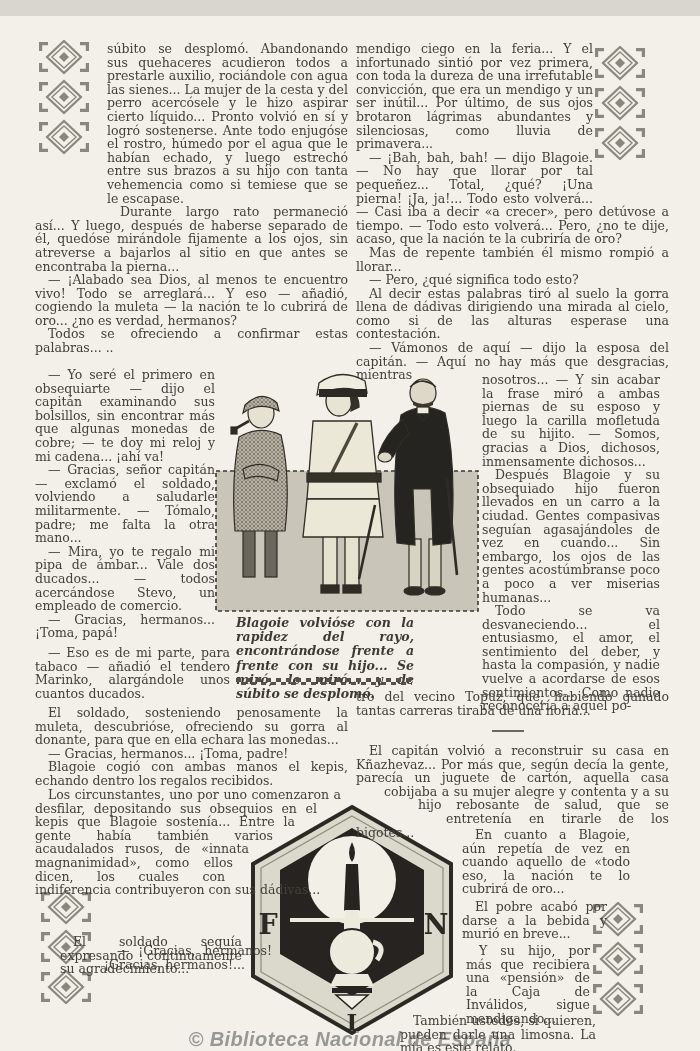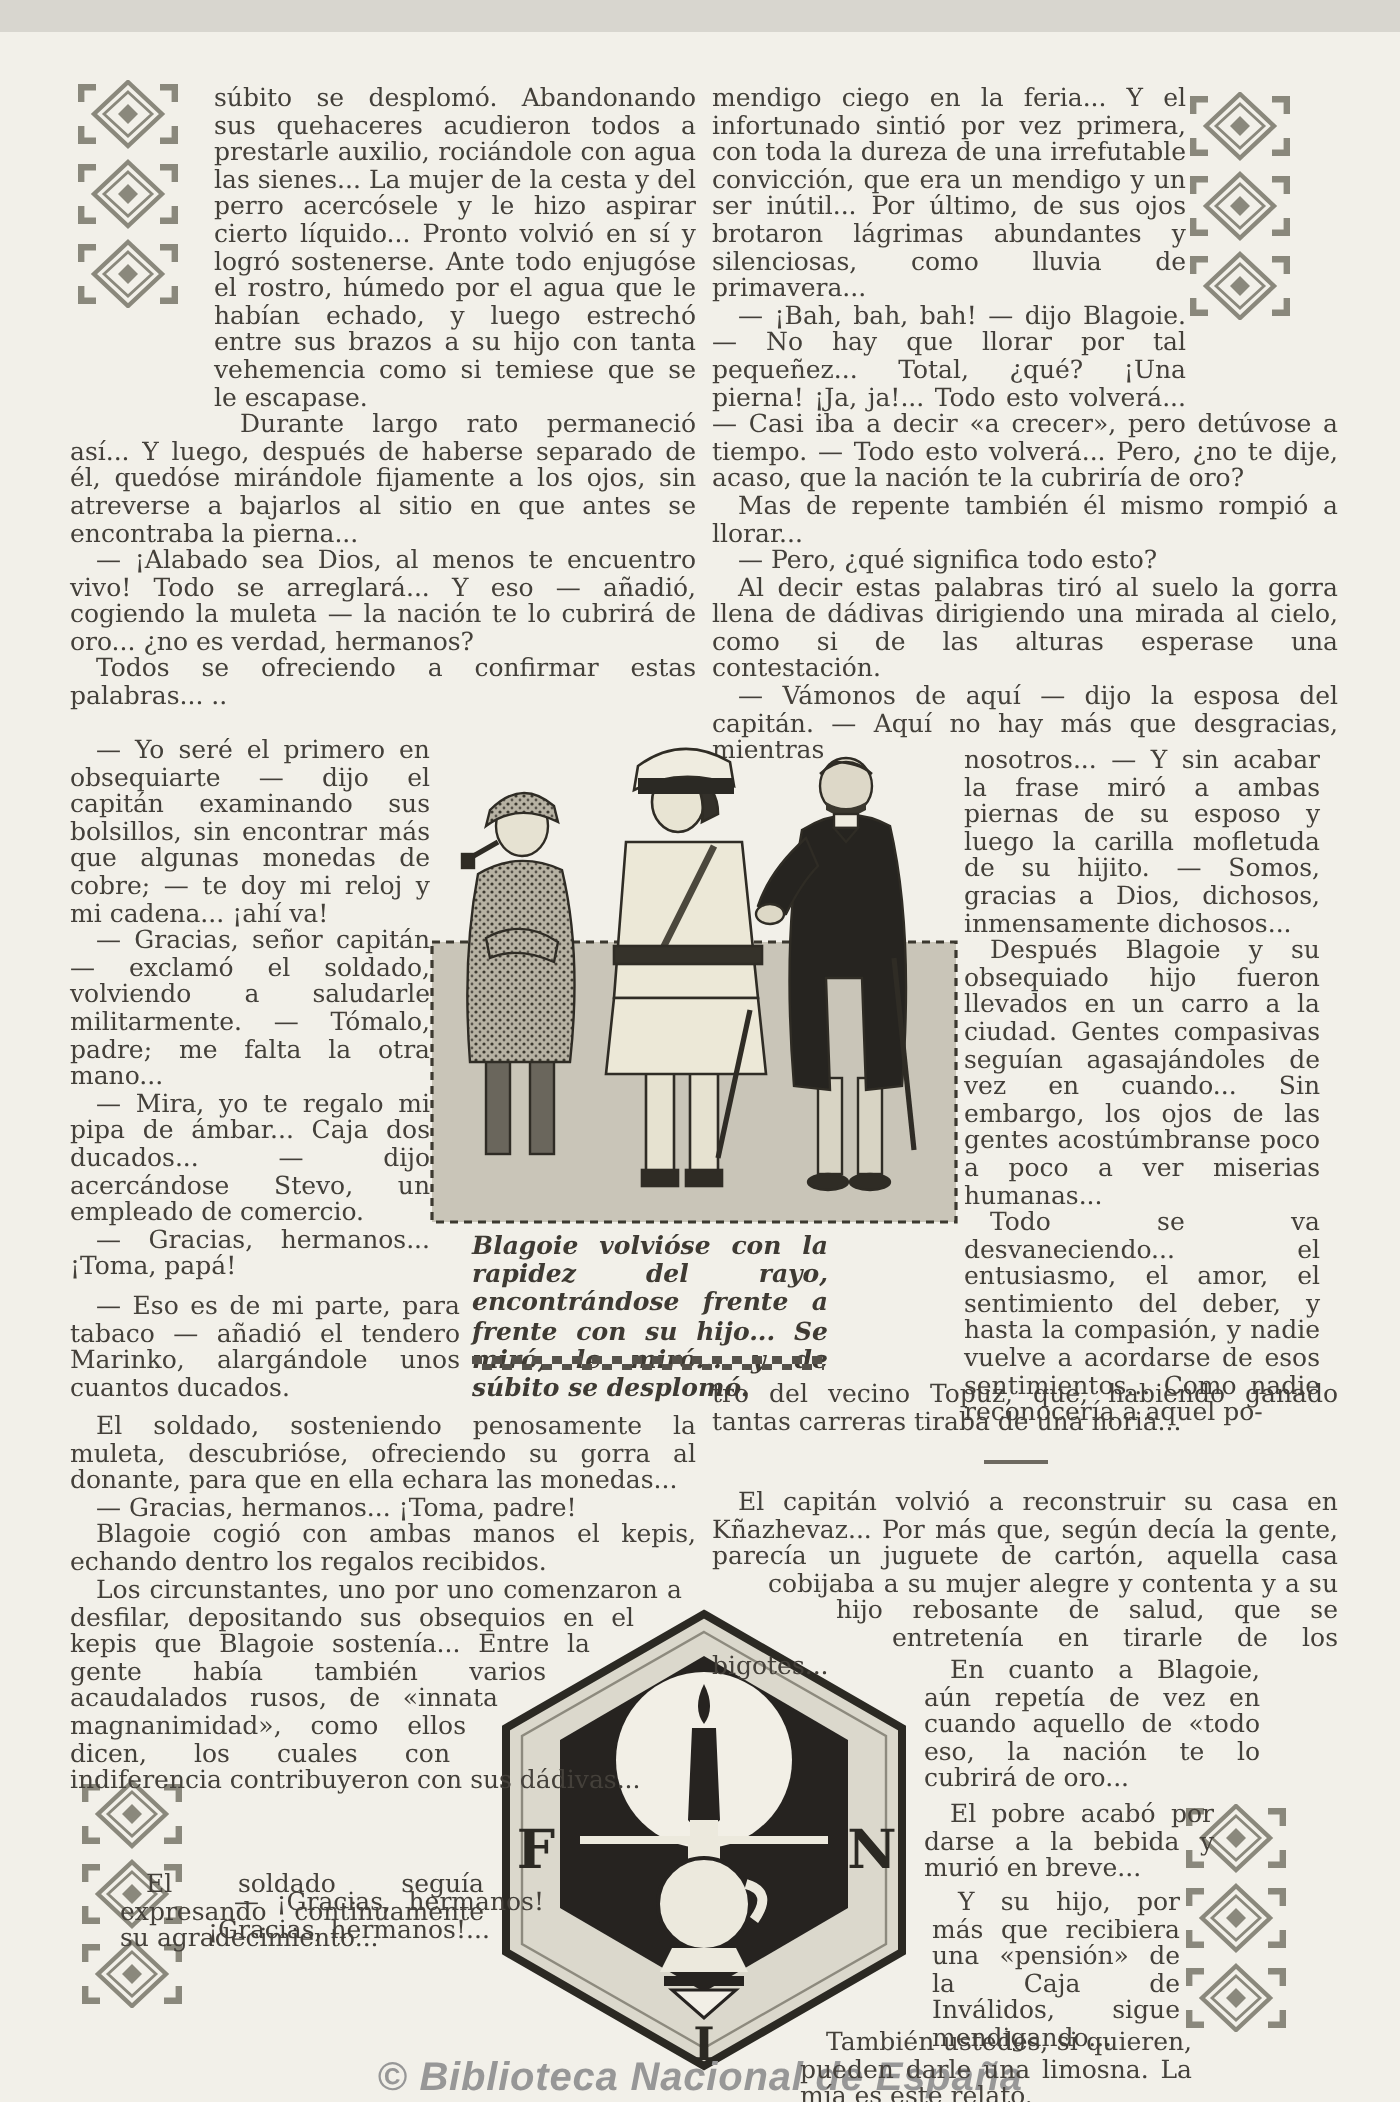--- a/index.html
+++ b/index.html
@@ -73,21 +73,21 @@
     <div class="fl" style="width:72px;height:172px"></div>
     <p>súbito se desplomó. Abandonando sus quehaceres acudieron todos a prestarle auxilio, rociándole con agua las sienes... La mujer de la cesta y del perro acercósele y le hizo aspirar cierto líquido... Pronto volvió en sí y logró sostenerse. Ante todo enjugóse el rostro, húmedo por el agua que le habían echado, y luego estrechó entre sus brazos a su hijo con tanta vehemencia como si temiese que se le escapase.</p>
     <p class="ind">Durante largo rato permaneció así... Y luego, después de haberse separado de él, quedóse mirándole fijamente a los ojos, sin atreverse a bajarlos al sitio en que antes se encontraba la pierna...</p>
     <p class="ind">— ¡Alabado sea Dios, al menos te encuentro vivo! Todo se arreglará... Y eso — añadió, cogiendo la muleta — la nación te lo cubrirá de oro... ¿no es verdad, hermanos?</p>
     <p class="ind">Todos se ofreciendo a confirmar estas palabras... ..</p>
   </div>
 
   <div class="blk" style="left:35px;top:352px;width:180px">
     <p class="ind">— Yo seré el primero en obsequiarte — dijo el capitán examinando sus bolsillos, sin encontrar más que algunas monedas de cobre; — te doy mi reloj y mi cadena... ¡ahí va!</p>
     <p class="ind">— Gracias, señor capitán — exclamó el soldado, volviendo a saludarle militarmente. — Tómalo, padre; me falta la otra mano...</p>
-    <p class="ind">— Mira, yo te regalo mi pipa de ámbar... Caja dos ducados... — dijo acercándose Stevo, un empleado de comercio.</p>
+    <p class="ind">— Mira, yo te regalo mi pipa de ámbar... Vale dos ducados... — todos acercándose Stevo, un empleado de comercio.</p>
     <p class="ind">— Gracias, hermanos... ¡Toma, papá!</p>
   </div>
 
   <div class="blk" style="left:35px;top:630px;width:195px">
     <p class="ind">— Eso es de mi parte, para tabaco — añadió el tendero Marinko, alargándole unos cuantos ducados.</p>
   </div>
 
   <div class="blk" style="left:35px;top:690px;width:313px">
     <p class="ind">El soldado, sosteniendo penosamente la muleta, descubrióse, ofreciendo su gorra al donante, para que en ella echara las monedas...</p>
     <p class="ind">— Gracias, hermanos... ¡Toma, padre!</p>

